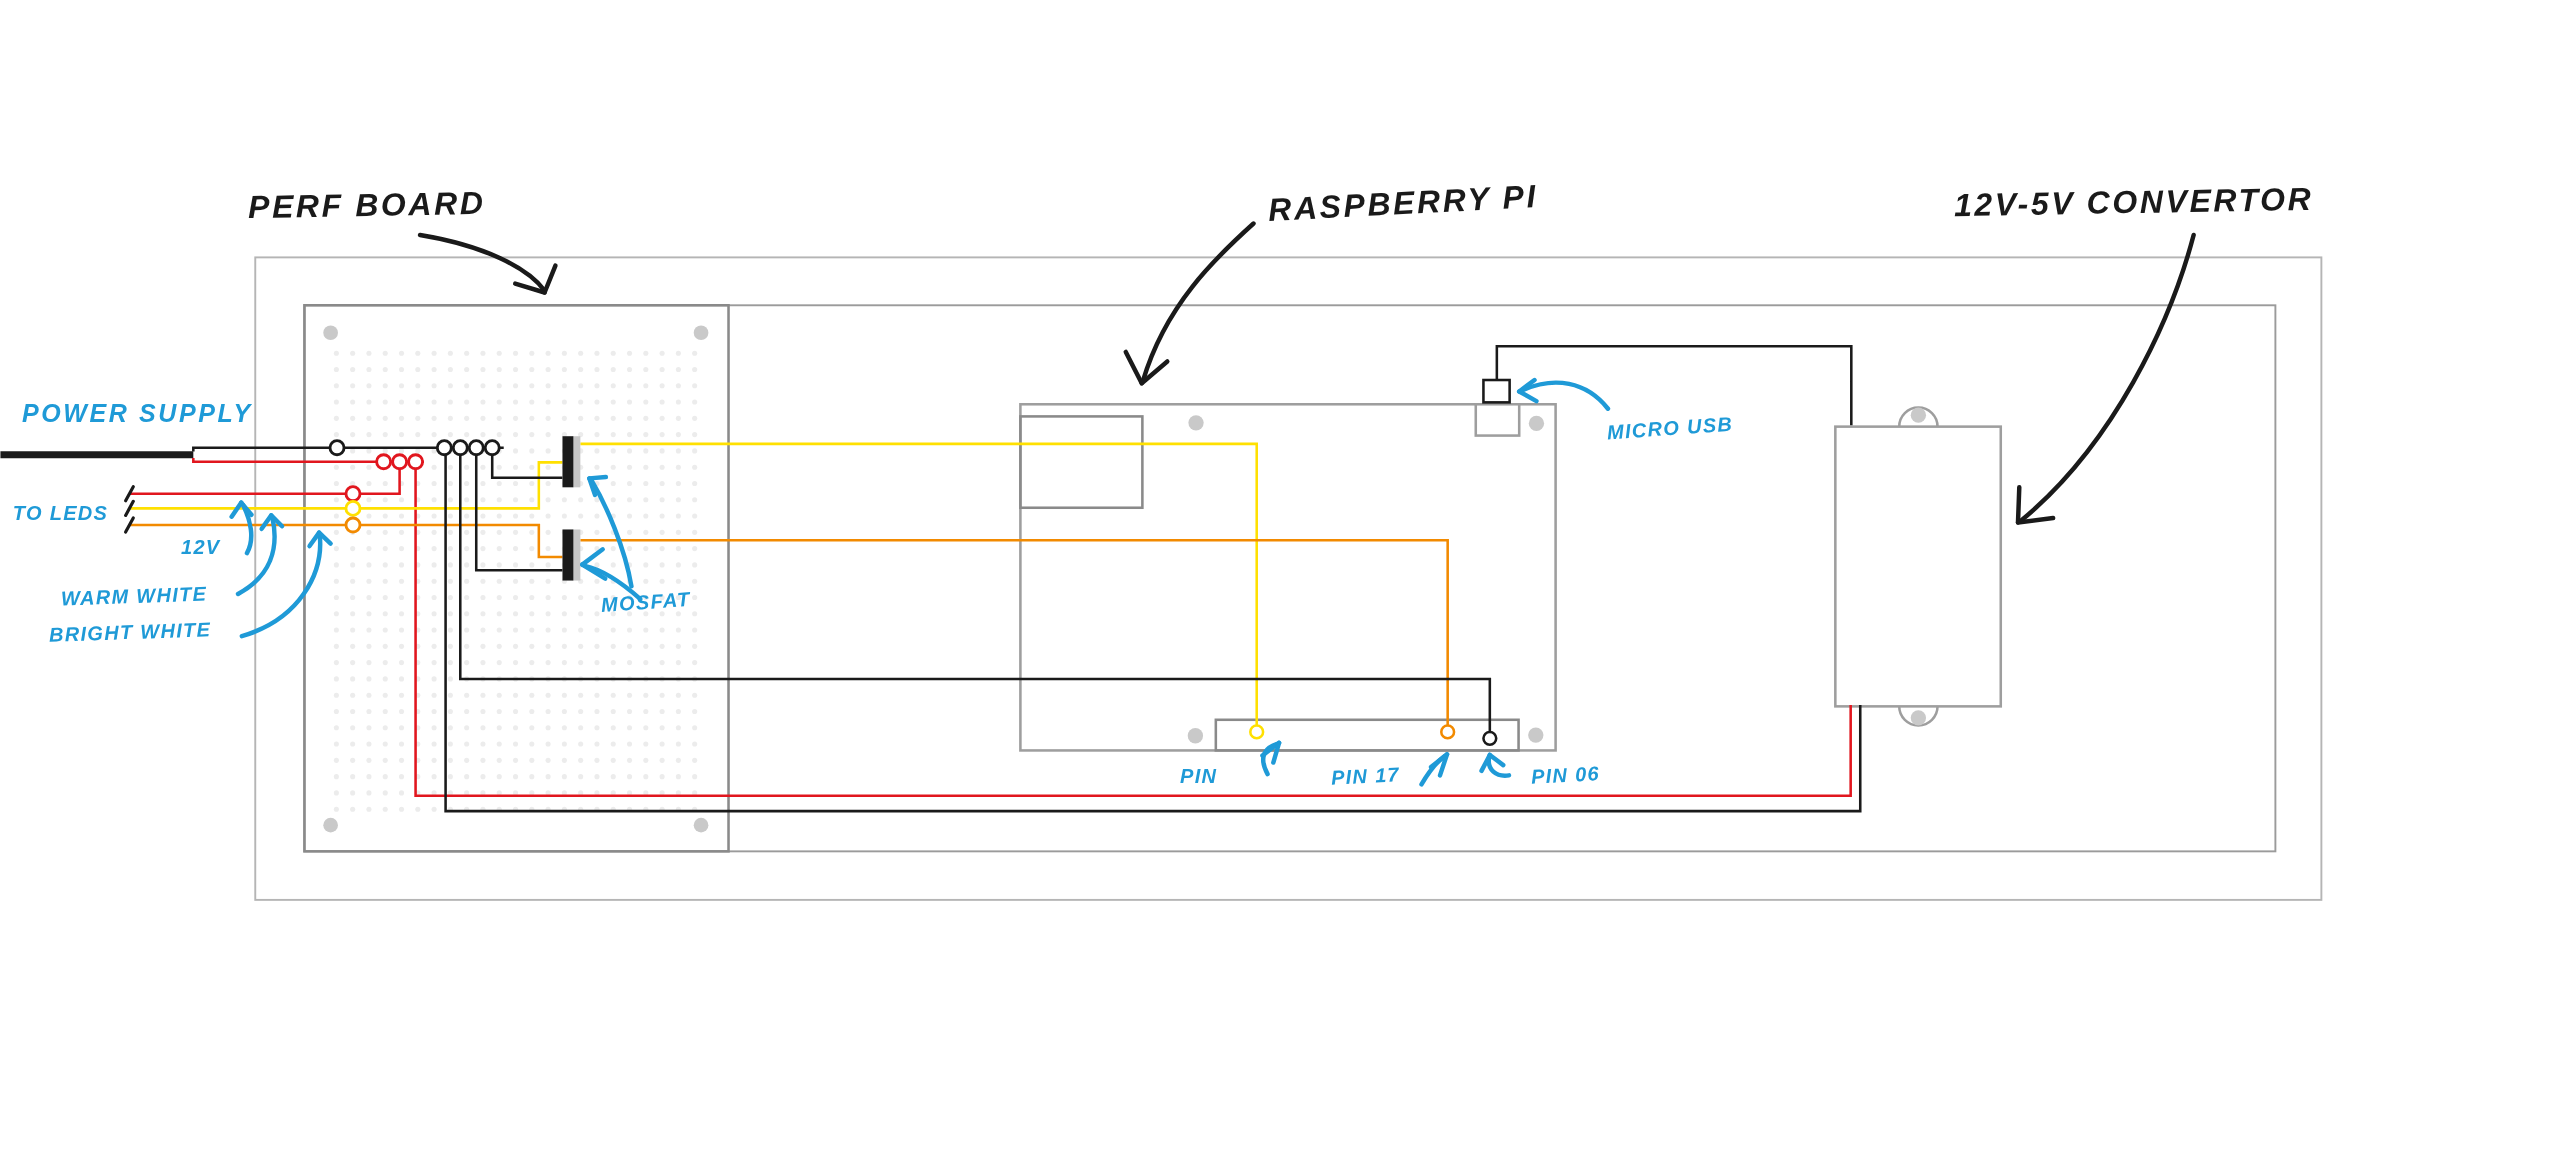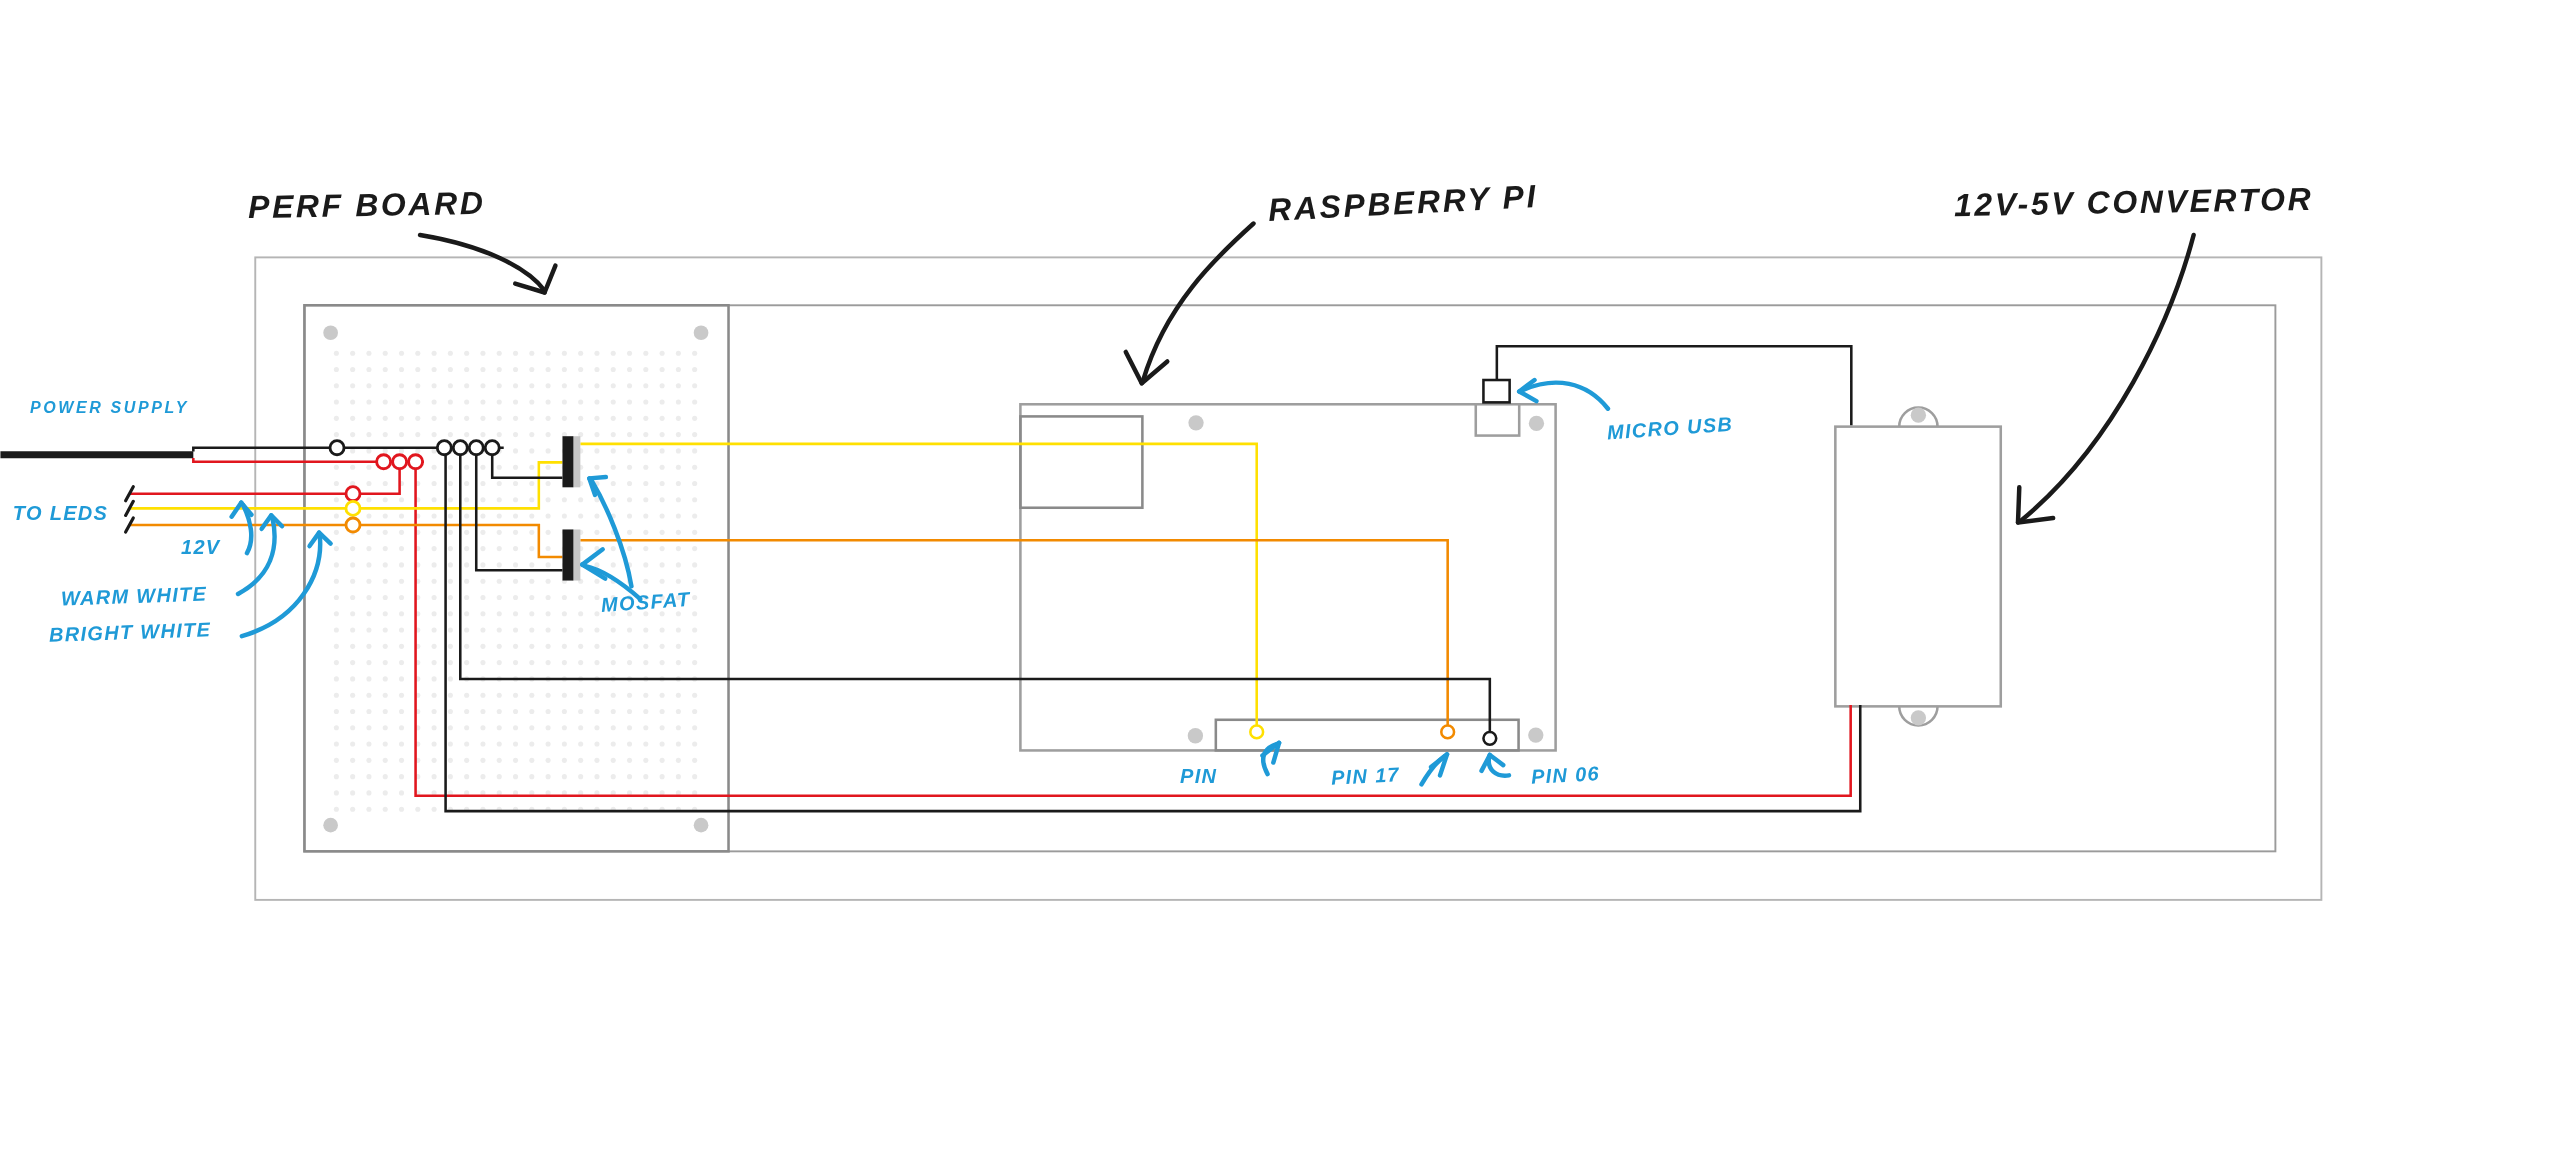--- a/index.html
+++ b/index.html
@@ -861,21 +861,21 @@
         <path class="arrow aB" d="M2332 1182 L2319 1207"></path>
           <path class="arrow aB" d="M2332 1182 L2353 1198"></path>
       </g>
     </g>
   </svg>
 
   <div class="lbl title r1" style="left:248px;top:187px;">PERF BOARD</div>
   <div class="lbl title r3" style="left:1268px;top:185px;">RASPBERRY PI</div>
   <div class="lbl title r1" style="left:1954px;top:184px;">12V-5V CONVERTOR</div>
 
-  <div class="lbl blue" style="left:30px;top:399px;font-size:16px;letter-spacing:2.6px;">POWER SUPPLY</div>
+  <div class="lbl blue" style="left:22px;top:399px;font-size:25px;letter-spacing:2.6px;">POWER SUPPLY</div>
   <div class="lbl blue" style="left:12.8px;top:502px;text-align:right;">TO LEDS</div>
   <div class="lbl blue" style="left:181px;top:536px;">12V</div>
   <div class="lbl blue r2" style="left:61px;top:585px;">WARM WHITE</div>
   <div class="lbl blue r2" style="left:49px;top:621px;">BRIGHT WHITE</div>
   <div class="lbl blue r4" style="left:601px;top:591px;">MOSFAT</div>
   <div class="lbl blue r4" style="left:1607px;top:417px;">MICRO USB</div>
   <div class="lbl blue" style="left:1180px;top:765px;text-align:right;">PIN</div>
   <div class="lbl blue r3" style="left:1331px;top:765px;">PIN 17</div>
   <div class="lbl blue r3" style="left:1531px;top:764px;">PIN 06</div>
 </div>

